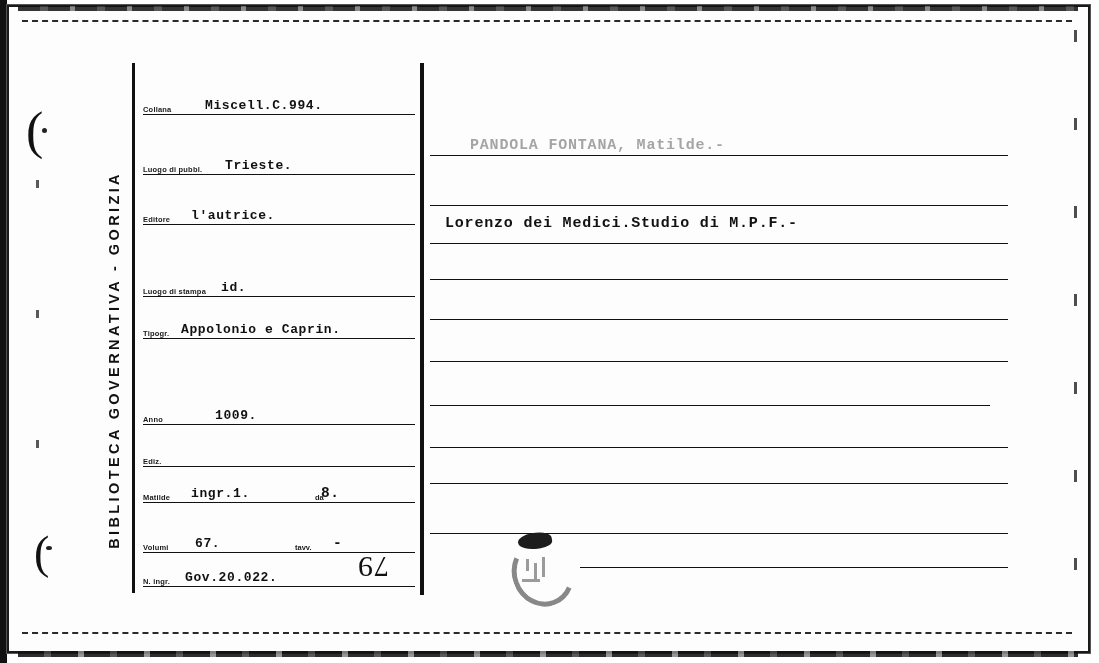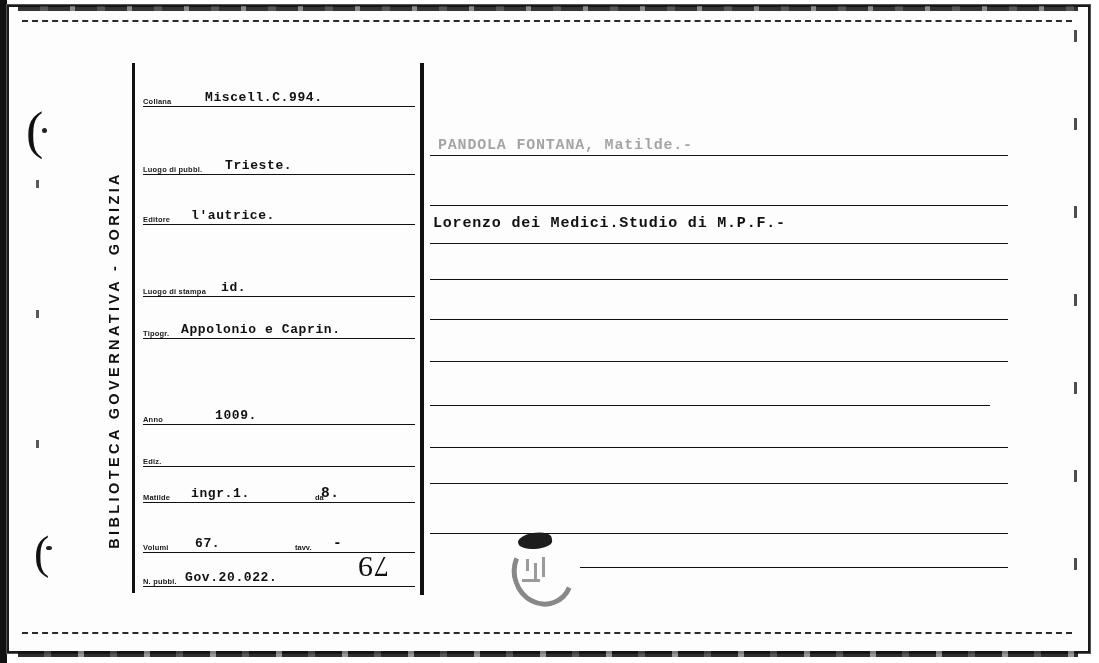--- a/index.html
+++ b/index.html
@@ -218,20 +218,21 @@
     font-family: "Liberation Mono", monospace;
     font-size: 15px;
     font-weight: bold;
     color: #111;
     letter-spacing: .8px;
     white-space: nowrap;
   }
   .rtext.faded {
     color: #6f6f6f;
     opacity: .62;
+    margin-left: 32px;
   }
   
   .handnum {
     position: absolute;
     left: 272px;
     top: 495px;
     font-family: "Liberation Serif", serif;
     font-size: 30px;
     color: #111;
     transform: rotate(180deg);
@@ -310,21 +311,21 @@
 
   <div class="card">
 
     <div class="spine">
       <span>BIBLIOTECA  GOVERNATIVA  -  GORIZIA</span>
     </div>
 
     <div class="v-rule"></div>
     <div class="v-rule2"></div>
 
-    <div class="frow" style="top:32px;text-align:right;">
+    <div class="frow" style="top:40px;text-align:right;">
       <span class="lbl">Collana</span>
       <span class="val" style="left:62px;">Miscell.C.994.</span>
       <span class="rule"></span>
     </div>
 
     <div class="frow" style="top:150px;">
       <span class="lbl">Editore</span>
       <span class="val" style="left:48px;">l'autrice.</span>
       <span class="rule"></span>
     </div>
@@ -369,31 +370,31 @@
 
     <div class="frow" style="top:478px;">
       <span class="lbl">Volumi</span>
       <span class="val" style="left:52px;">67.</span>
       <span class="lbl2" style="left:152px;">tavv.</span>
       <span class="val2" style="left:190px;">-</span>
       <span class="rule"></span>
     </div>
 
     <div class="frow" style="top:512px;">
-      <span class="lbl">N. pubbl.</span>
+      <span class="lbl">N. ingr.</span>
       <span class="val" style="left:42px;">Gov.20.022.</span>
       <span class="rule"></span>
     </div>
 
     <div class="rtext faded" style="left:353px; top:82px;">PANDOLA FONTANA, Matilde.-</div>
     <div class="rline" style="top:100px;"></div>
 
     <div class="rline" style="top:150px;"></div>
 
-    <div class="rtext" style="left:348px; top:160px;">Lorenzo dei Medici.Studio di M.P.F.-</div>
+    <div class="rtext" style="left:360px; top:160px;">Lorenzo dei Medici.Studio di M.P.F.-</div>
     <div class="rline" style="top:188px;"></div>
 
     <div class="rline" style="top:224px;"></div>
     <div class="rline" style="top:264px;"></div>
     <div class="rline" style="top:306px;"></div>
     <div class="rline short" style="top:350px;"></div>
     <div class="rline" style="top:392px;"></div>
     <div class="rline" style="top:428px;"></div>
     <div class="rline" style="top:478px;"></div>
     <div class="rline" style="left:495px; width:428px; top:512px;"></div>

